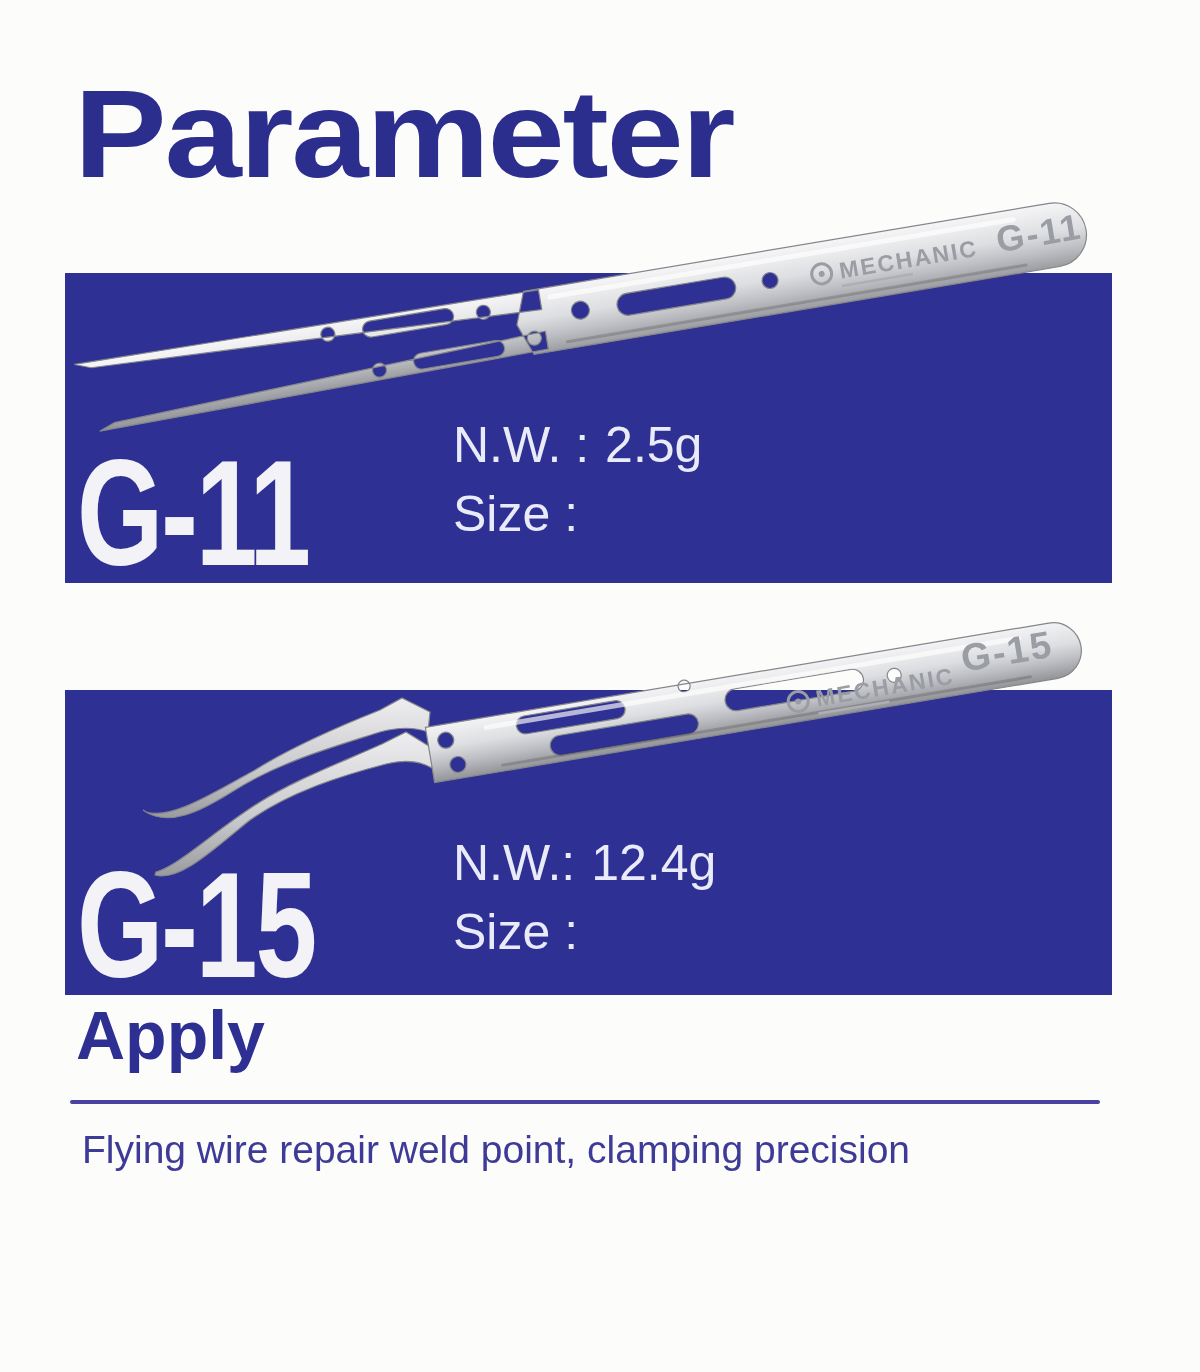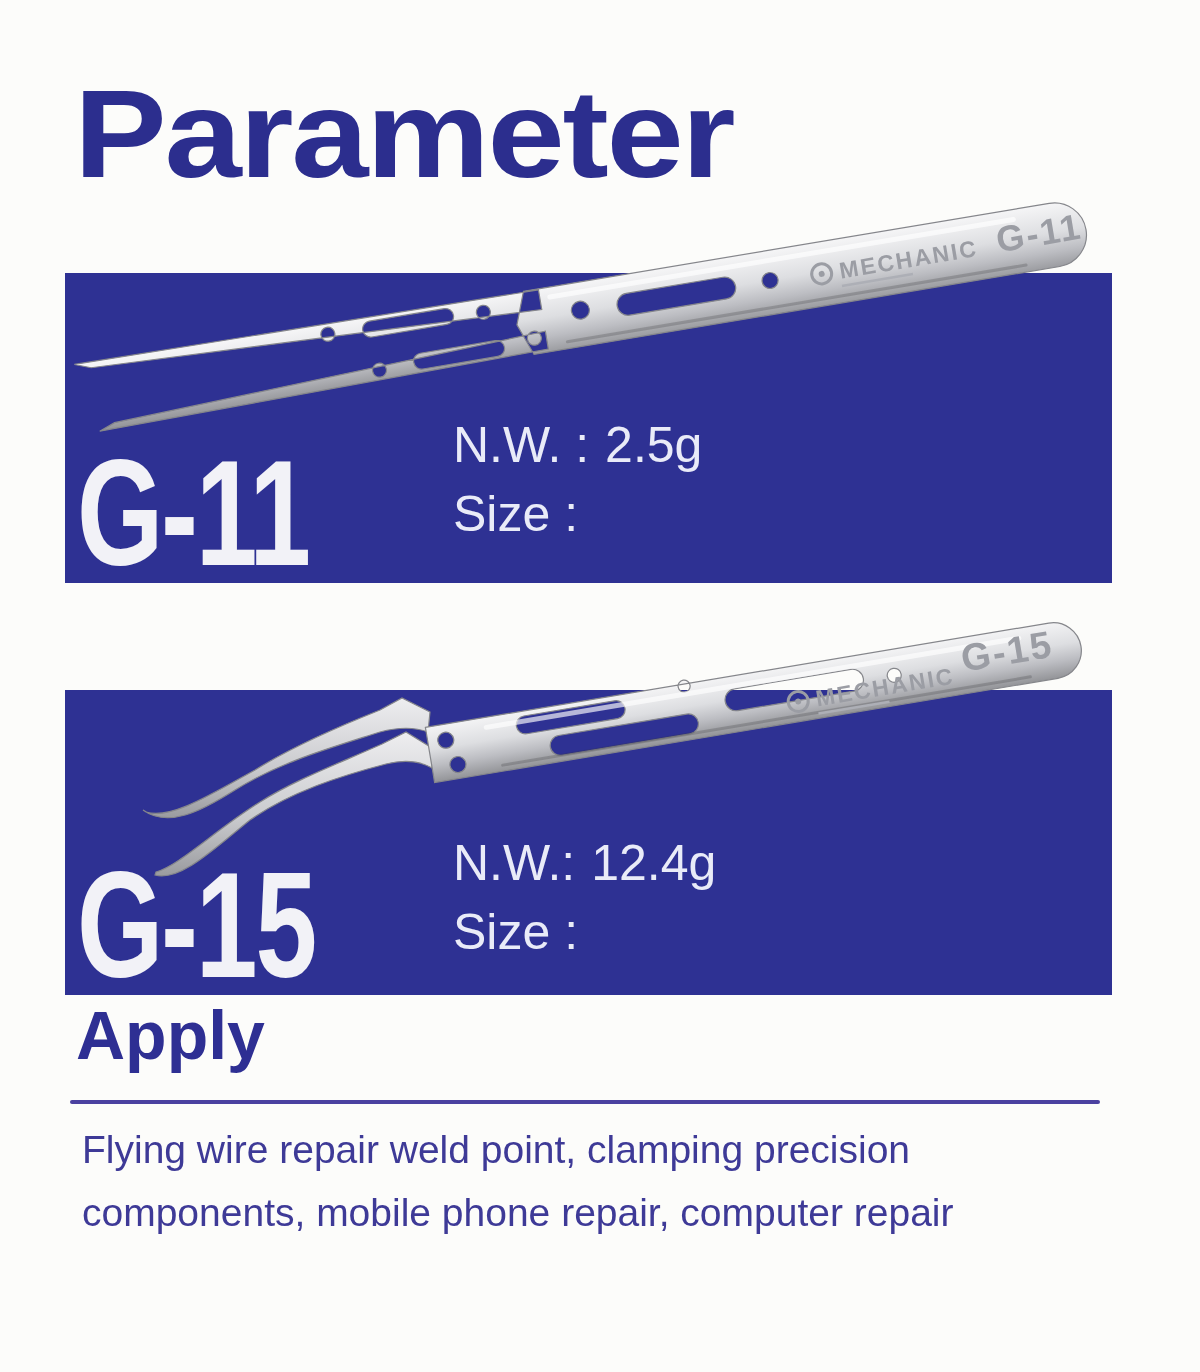--- a/index.html
+++ b/index.html
@@ -175,16 +175,15 @@
       <text class="engrave" x="390" y="16" font-size="23" letter-spacing="2">MECHANIC</text>
       <rect x="390" y="22" width="72" height="2.5" fill="#adafb6"></rect>
       <text class="engrave" x="540" y="6" font-size="38" letter-spacing="2">G-15</text>
     </g>
   </svg>
 
   <h2 class="apply-title">Apply</h2>
   <div class="divider"></div>
   <div class="apply-text">
     <div>Flying wire repair weld point, clamping precision</div>
-    <div>components, mobile phone repair, computer repair</div>
   </div>
 
 </div>
 
 </body></html>

